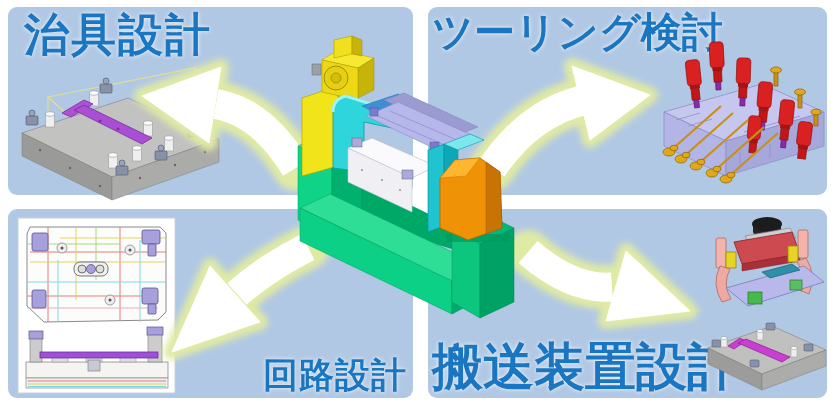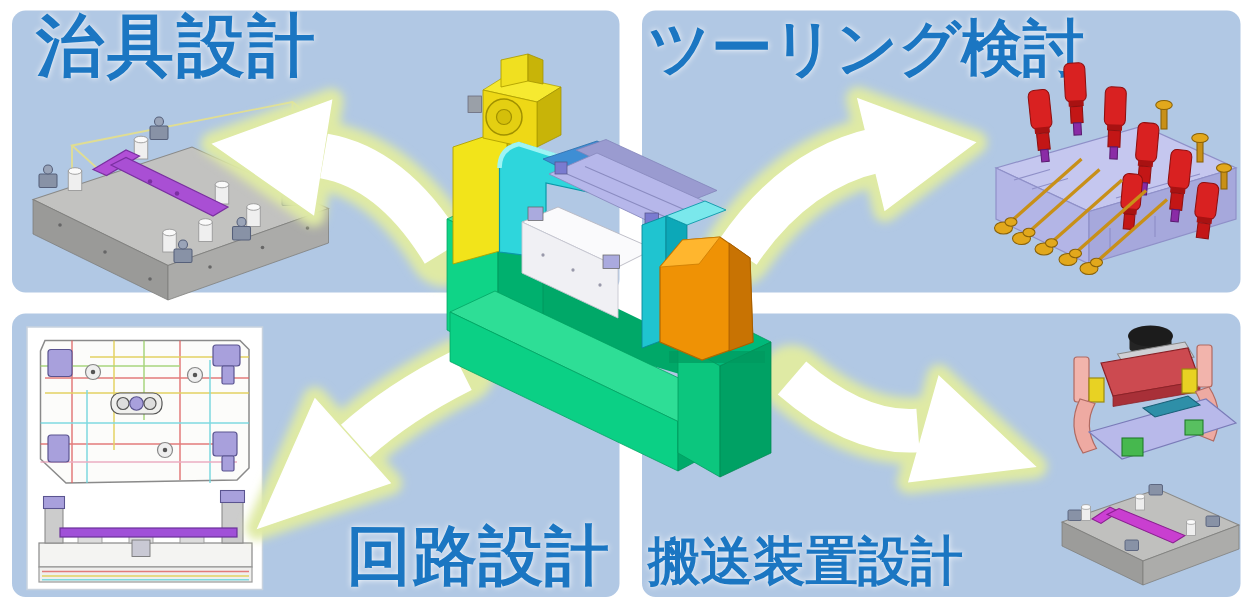--- a/index.html
+++ b/index.html
@@ -13,24 +13,24 @@
   }
   .panel.tl{left:8px;top:7px;width:405px;height:188px;}
   .panel.tr{left:428px;top:7px;width:399px;height:188px;}
   .panel.bl{left:8px;top:209px;width:405px;height:189px;}
   .panel.br{left:428px;top:209px;width:399px;height:189px;}
   .label{
     position:absolute;font-weight:700;color:var(--label-blue,#1b76c2);
     white-space:nowrap;line-height:1.05;
     text-shadow:0 0 4px rgba(255,255,255,.85),0 0 1px rgba(255,255,255,.6);
   }
-  .label.tl-label{left:16px;top:4px;font-size:45px;letter-spacing:2px;font-family:Liberation Mono, monospace;}
+  .label.tl-label{left:16px;top:4px;font-size:45px;letter-spacing:2px;}
   .label.tr-label{left:4px;top:4px;font-size:41px;letter-spacing:0px;}
-  .label.bl-label{right:6px;bottom:4px;font-size:43px;letter-spacing:1px;}
-  .label.br-label{left:4px;bottom:4px;font-size:35px;letter-spacing:0px;}
+  .label.bl-label{right:6px;bottom:4px;font-size:35px;letter-spacing:1px;}
+  .label.br-label{left:4px;bottom:4px;font-size:51px;letter-spacing:0px;}
   svg.overlay{position:absolute;left:0;top:0;z-index:2;pointer-events:none;}
   .glow{stroke:var(--arrow-glow,#dfeaa4);fill:var(--arrow-glow,#dfeaa4);}
   .white{stroke:var(--arrow-fill,#ffffff);fill:var(--arrow-fill,#ffffff);}
   .band{fill:none !important;}
 </style>
 </head>
 <body>
 
 <div class="stage">
 

